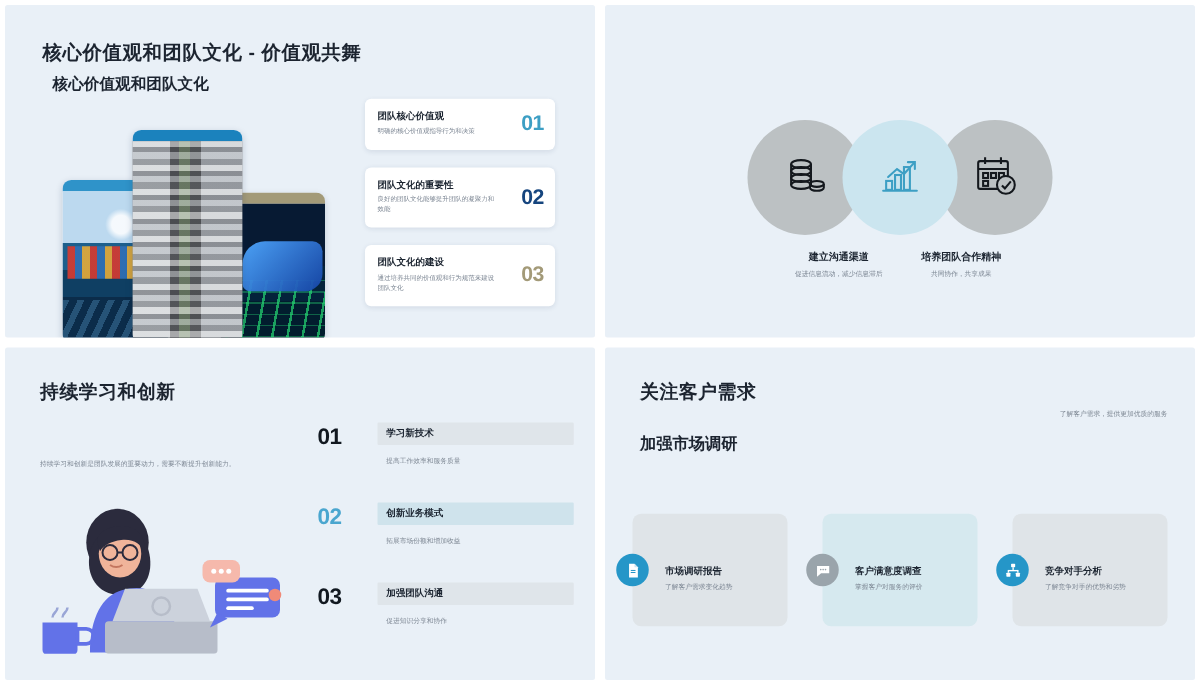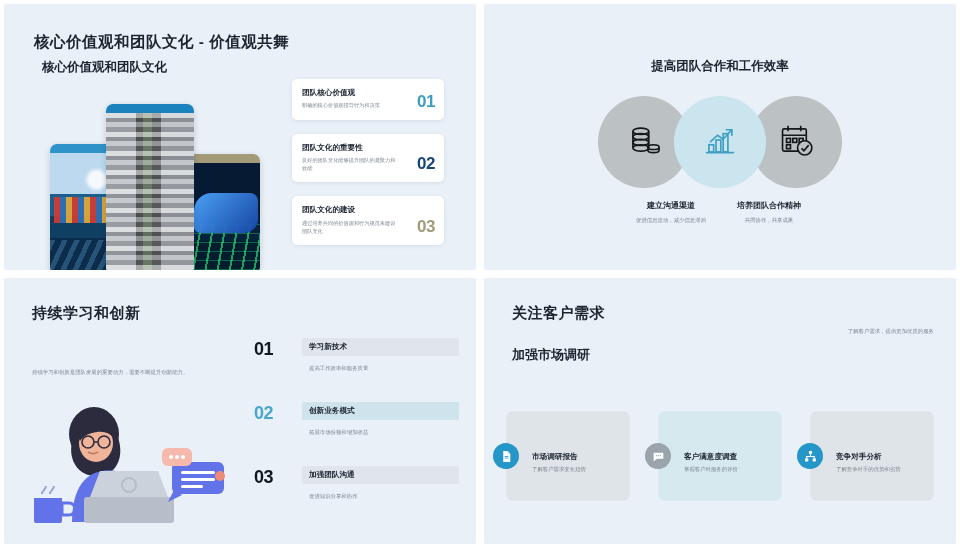--- a/index.html
+++ b/index.html
@@ -54,21 +54,21 @@
      background:linear-gradient(#071a33 0 45%,#04233b 45% 70%,#021d2e 70% 100%);}
   .ph-c .img:before{content:"";position:absolute;left:0;bottom:0;width:100%;height:50px;
      background:
        repeating-linear-gradient(100deg,rgba(40,230,120,.65) 0 2px,rgba(0,0,0,0) 2px 12px),
        repeating-linear-gradient(180deg,rgba(40,230,120,.35) 0 1px,rgba(0,0,0,0) 1px 9px);}
   .ph-c .img:after{content:"";position:absolute;right:2px;top:30px;width:64px;height:40px;border-radius:18px 8px 14px 6px;
      background:linear-gradient(135deg,#4fa8ff,#1646a8);opacity:.95;}
 
   .card-list{position:absolute;left:288px;top:75px;width:152px;}
   .vcard{background:#ffffff;border-radius:5px;box-shadow:0 1px 4px rgba(25,50,90,.10);
-     padding:9px 9px 10px 10px;margin-bottom:14px;display:flex;align-items:flex-end;justify-content:space-between;}
+     padding:9px 9px 10px 10px;margin-bottom:14px;display:flex;align-items:center;justify-content:space-between;}
   .vcard .txt{width:96px;}
   .vcard .t{font-size:7.6px;font-weight:bold;color:#1b2430;line-height:1.25;}
   .vcard .d{font-size:5.2px;color:#7d8794;line-height:1.55;margin-top:4px;}
   .vcard .num{font-size:17px;font-weight:bold;line-height:1;letter-spacing:-.5px;}
 
   
   #p2 .panel-title{left:28px;top:28px;font-size:15px;}
   #p2 .center-head{position:absolute;left:0;right:0;top:54px;text-align:center;font-size:12.5px;font-weight:bold;color:#1c2430;}
   .circles{position:absolute;left:0;right:0;top:88px;height:100px;display:flex;justify-content:center;align-items:center;}
   .circ{width:92px;height:92px;border-radius:50%;display:flex;align-items:center;justify-content:center;}
@@ -150,21 +150,20 @@
         <div class="txt">
           <div class="t">团队文化的建设</div>
           <div class="d">通过培养共同的价值观和行为规范来建设团队文化</div>
         </div>
         <div class="num" style="color:#a39a78">03</div>
       </div>
     </div>
   </div>
 
   <div class="panel" id="p2">
-    <div class="center-head">提高团队合作和工作效率</div>
 
     <div class="circles">
       <div class="circ c1">
         <span>
           <svg viewBox="0 0 48 48" fill="none" stroke="#14181d" stroke-width="2.1">
             <ellipse cx="20" cy="13" rx="10" ry="4"></ellipse>
               <ellipse cx="20" cy="20" rx="10" ry="4"></ellipse>
             <ellipse cx="20" cy="27" rx="10" ry="4"></ellipse>
               <ellipse cx="20" cy="34" rx="10" ry="4"></ellipse>
             <path d="M10 13v21M30 13v21"></path>

